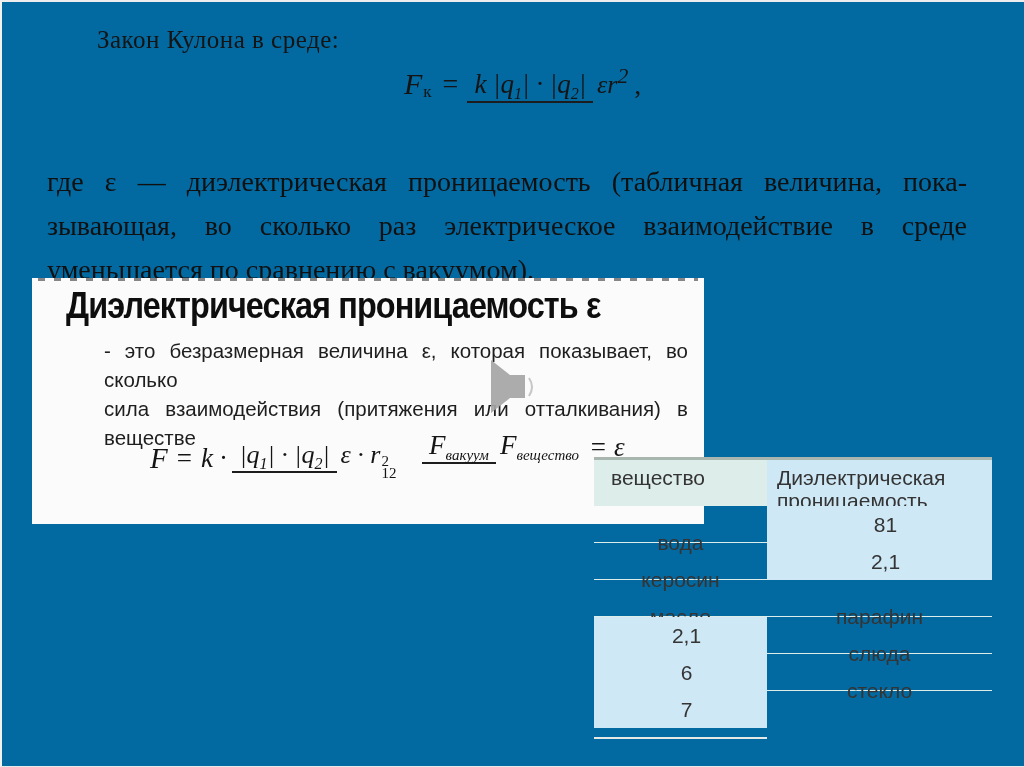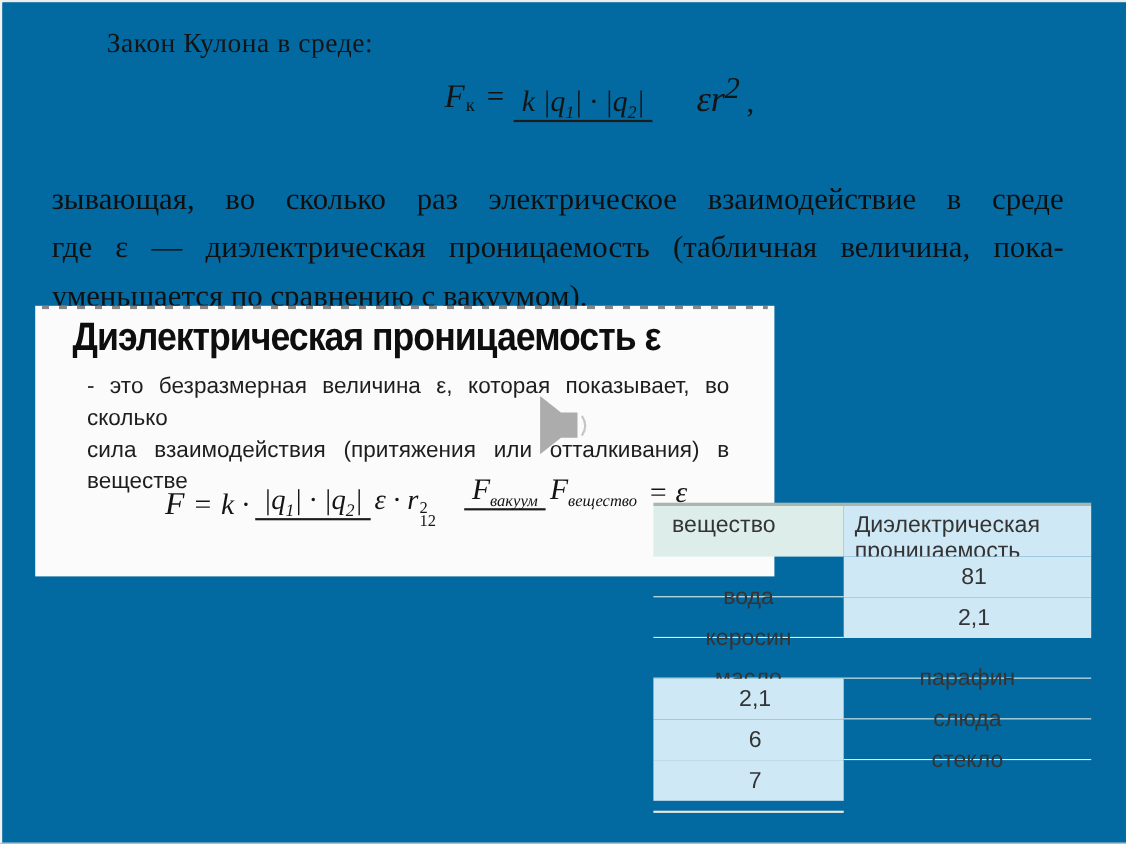--- a/index.html
+++ b/index.html
@@ -21,36 +21,36 @@
   .stack{display:inline-flex;flex-direction:column;align-items:flex-start;
          font-size:15px;line-height:12px;margin-left:1px;transform:translateY(3px);font-style:normal;}
   .stack .sp{font-style:normal;}
 
   
   #formula1{left:402px;top:62px;}
   #formula1 .lhs{font-size:30px;}
   #formula1 .lhs-sub{font-size:17px;margin:16px 2px 0 1px;}
   #formula1 .eq{font-size:28px;margin:0 9px;}
   #formula1 .num{font-size:27px;}
-  #formula1 .den{font-size:33px;margin-left:36px;}
+  #formula1 .den{font-size:26px;}
   #formula1 .comma{font-size:28px;align-self:flex-end;margin:0 0 2px 6px;}
 
   
   .para{position:absolute;left:45px;top:158px;width:920px;font-size:28px;line-height:44px;color:#101010;}
   .jline{text-align:justify;text-align-last:justify;}
   .jline.last{text-align-last:left;}
 
   
   .box{position:absolute;left:30px;top:276px;width:672px;height:246px;background:var(--box-bg);}
   .box::before{content:"";position:absolute;top:0;left:6px;right:6px;height:3px;
       background:repeating-linear-gradient(90deg,#5f5f5f 0 7px,transparent 7px 16px);opacity:.75;}
   .box-heading{position:absolute;left:34px;top:7px;font-family:"Liberation Sans",sans-serif;
       font-weight:bold;font-size:36px;letter-spacing:-1px;color:#0e0e0e;
       transform:scaleX(.9);transform-origin:left;white-space:nowrap;}
-  .box-body{position:absolute;left:47px;top:58px;width:584px;font-family:"Liberation Sans",sans-serif;
+  .box-body{position:absolute;left:72px;top:58px;width:584px;font-family:"Liberation Sans",sans-serif;
       font-size:20.5px;line-height:29px;color:#1e1e1e;}
 
   
   #formula2{left:148px;top:438px;}
   #formula2 .lhs{font-size:29px;}
   #formula2 .eq{font-size:27px;margin:0 9px;}
   #formula2 .kdot{font-size:27px;margin-right:6px;}
   #formula2 .num{font-size:26px;}
   #formula2 .den{font-size:26px;}
 
@@ -88,22 +88,22 @@
       <span class="lhs-sub">к</span>
     <span class="eq">=</span>
     <span class="frac">
       <span class="num it"><span>k |q</span><sub class="small">1</sub><span>| · |q</span><sub class="small">2</sub><span>|</span></span>
       <span class="den it"><span>εr</span><sup class="small sp">2</sup></span>
     </span>
     <span class="comma">,</span>
   </div>
 
   <div class="para">
+    <div class="jline">где ε — диэлектрическая проницаемость (табличная величина, пока-</div>
     <div class="jline">зывающая, во сколько раз электрическое взаимодействие в среде</div>
-    <div class="jline">где ε — диэлектрическая проницаемость (табличная величина, пока-</div>
     <div class="jline last">уменьшается по сравнению с вакуумом).</div>
   </div>
 
   <div class="box">
     <div class="box-heading">Диэлектрическая проницаемость ε</div>
     <div class="box-body">
       <div class="jline">- это безразмерная величина ε, которая показывает, во сколько</div>
       <div class="jline">сила взаимодействия (притяжения или отталкивания) в</div>
       <div class="jline last">веществе</div>
     </div>

